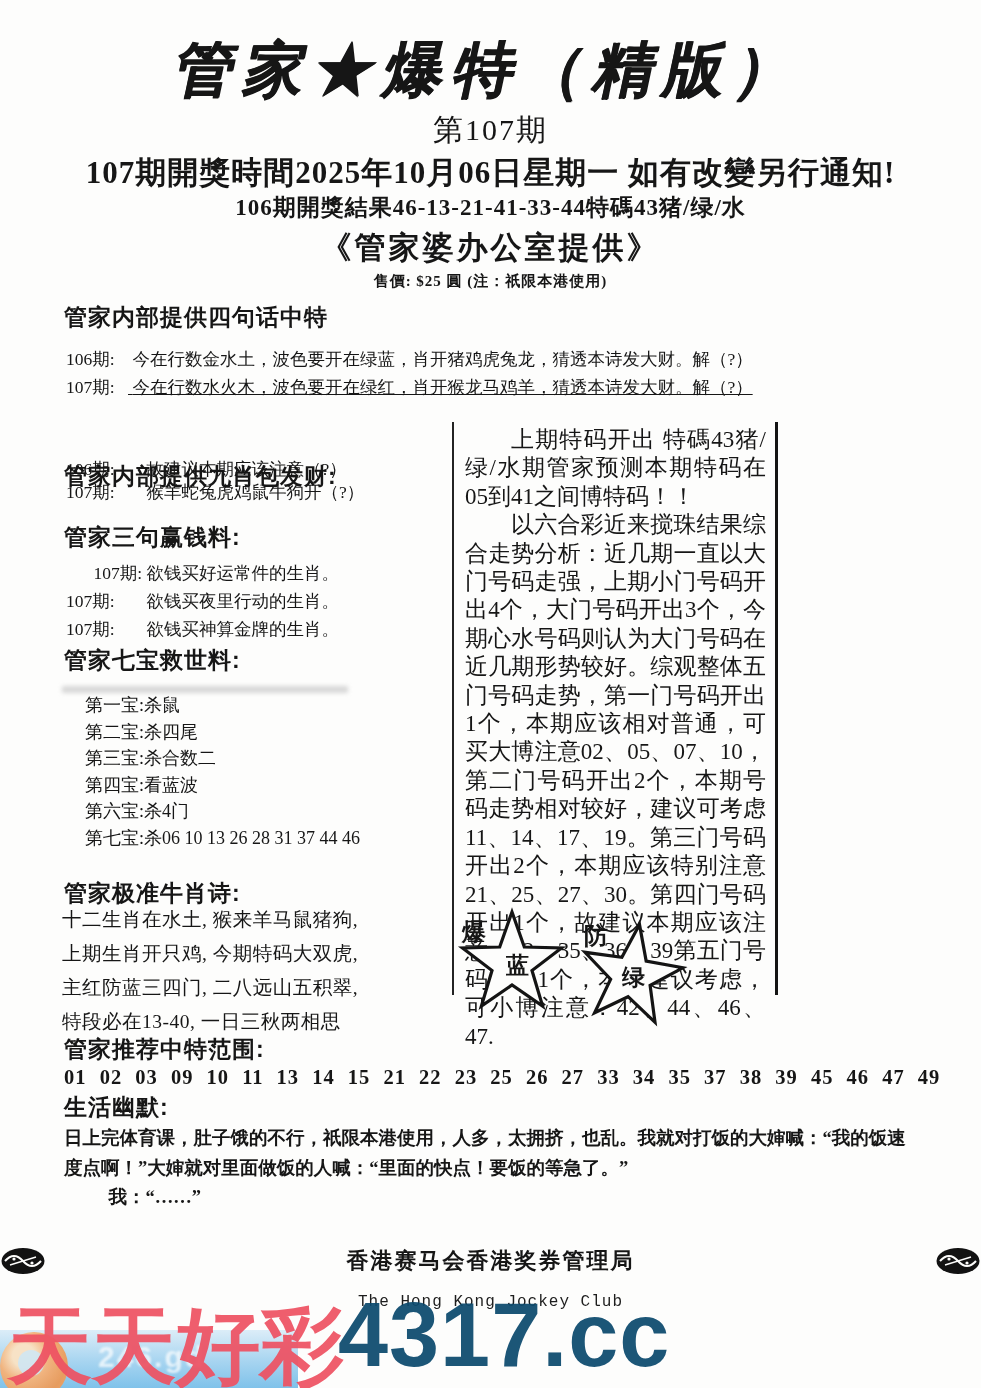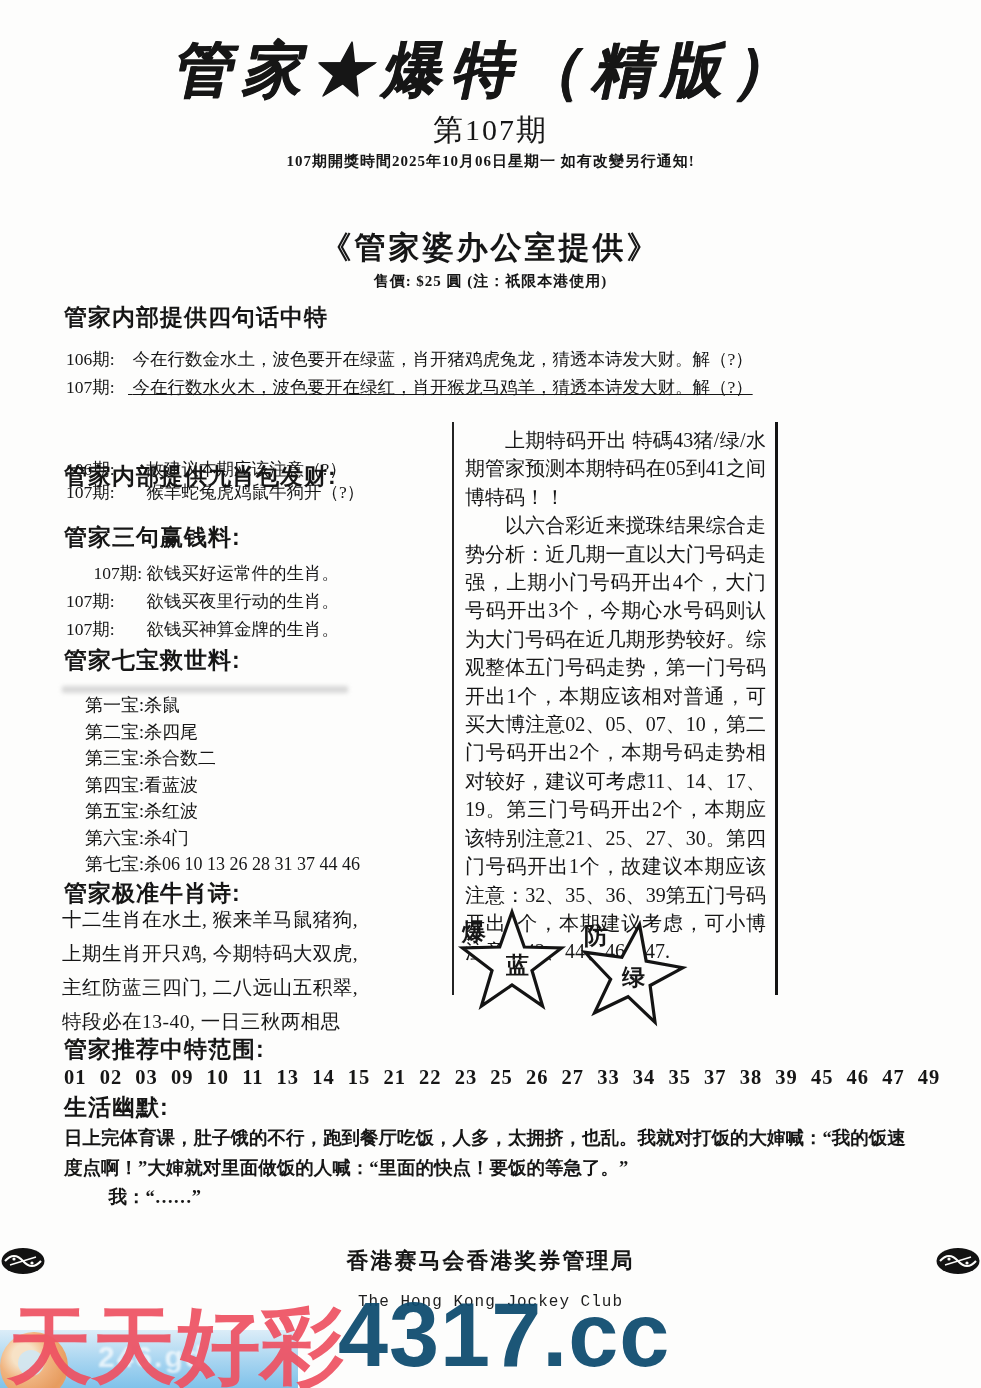--- a/index.html
+++ b/index.html
@@ -11,21 +11,21 @@
   .abs{position:absolute;}
   .center{left:0;width:100%;text-align:center;}
   .nowrap{white-space:nowrap;}
 
   .masthead{
     top:30px;font-size:60px;font-weight:900;letter-spacing:10px;
     transform:skewX(-12deg);text-shadow:1px 0 #161616,0 1px #161616;
     font-family:"Liberation Serif","DejaVu Serif",serif;
   }
   .issue{top:110px;font-size:30px;letter-spacing:2px;}
-  .notice-line{top:152px;font-size:15px;font-weight:bold;letter-spacing:1px;}
+  .notice-line{top:152px;font-size:31px;font-weight:bold;letter-spacing:1px;}
   .prev-line{top:192px;font-size:23px;font-weight:bold;letter-spacing:1px;}
   .provider{top:227px;font-size:31px;font-weight:700;letter-spacing:3px;}
   .price{top:272px;font-size:15px;font-weight:bold;letter-spacing:1px;}
 
   .sec-head{left:64px;font-size:23px;font-weight:900;letter-spacing:1px;
     font-family:"Liberation Sans","DejaVu Sans",sans-serif;}
   .row{left:66px;font-size:17.5px;white-space:nowrap;}
   .row .lbl{display:inline-block;min-width:62px;}
   .row .lbl-wide{display:inline-block;min-width:76px;}
 
@@ -34,21 +34,21 @@
 
   .treasure-list{left:66px;top:692px;font-size:18px;line-height:26.5px;white-space:nowrap;}
   .treasure-list .lbl{display:inline-block;min-width:78px;text-align:right;}
 
   .poem-line{left:62px;font-size:19.5px;letter-spacing:.5px;white-space:nowrap;}
 
   .analysis-box{
     left:452px;top:422px;width:326px;height:573px;
     border-left:2px solid #232323;border-right:3px solid #141414;
     padding:4px 9px 0 11px;box-sizing:border-box;
-    font-size:20px;line-height:28.4px;text-align:justify;
+    font-size:23px;line-height:28.4px;text-align:justify;
   }
   .analysis-box p{margin:0;text-indent:2em;}
 
   .star-label{font-size:24px;font-weight:bold;}
   .star-inner{font-size:23px;font-weight:bold;}
 
   .range-numbers{left:64px;top:1066px;font-size:20.5px;font-weight:bold;
     letter-spacing:1px;word-spacing:7px;white-space:nowrap;}
 
   .joke{left:64px;top:1124px;width:900px;font-size:18.5px;font-weight:bold;
@@ -80,20 +80,21 @@
   svg.star{position:absolute;overflow:visible;}
 </style>
 </head>
 <body>
 
 <div class="page">
 
   <div class="abs center masthead nowrap">管家★爆特（精版）</div>
   <div class="abs center issue">第107期</div>
   <div class="abs center notice-line nowrap">107期開獎時間2025年10月06日星期一 如有改變另行通知!</div>
+  <div class="abs center prev-line nowrap">106期開獎結果46-13-21-41-33-44特碼43猪/绿/水</div>
   <div class="abs center provider">《管家婆办公室提供》</div>
   <div class="abs center price">售價: $25 圓 (注：祇限本港使用)</div>
 
   <div class="abs sec-head" style="top:302px;">管家内部提供四句话中特</div>
   <div class="abs row" style="top:347px;">
     <span class="lbl">106期:</span>
     <span>今在行数金水土，波色要开在绿蓝，肖开猪鸡虎兔龙，猜透本诗发大财。解（?）</span>
   </div>
   <div class="abs row" style="top:375px;text-decoration:underline;">
     <span class="lbl">107期:</span>
@@ -124,21 +125,20 @@
     <span>欲钱买神算金牌的生肖。</span>
   </div>
 
   <div class="abs sec-head" style="top:645px;">管家七宝救世料:</div>
   <div class="abs smudge"></div>
   <div class="abs treasure-list">
     <div><span class="lbl">第一宝:</span><span>杀鼠</span></div>
     <div><span class="lbl">第二宝:</span><span>杀四尾</span></div>
     <div><span class="lbl">第三宝:</span><span>杀合数二</span></div>
     <div><span class="lbl">第四宝:</span><span>看蓝波</span></div>
-    <div><span class="lbl">第五宝:</span><span>杀红波</span></div>
     <div><span class="lbl">第六宝:</span><span>杀4门</span></div>
     <div><span class="lbl">第七宝:</span><span>杀06 10 13 26 28 31 37 44 46</span></div>
   </div>
 
   <div class="abs sec-head" style="top:878px;">管家极准牛肖诗:</div>
   <div class="abs poem-line" style="top:906px;">十二生肖在水土, 猴来羊马鼠猪狗,</div>
   <div class="abs poem-line" style="top:940px;">上期生肖开只鸡, 今期特码大双虎,</div>
   <div class="abs poem-line" style="top:974px;">主红防蓝三四门, 二八远山五积翠,</div>
   <div class="abs poem-line" style="top:1008px;">特段必在13-40, 一日三秋两相思</div>
 
@@ -157,21 +157,21 @@
   <svg class="star" style="left:572px;top:916px;" width="120" height="112" viewBox="0 0 110 112">
     <polygon points="55,8 67.3,43 104.5,43.9 75,66.5 85.6,102.1 55,81 24.4,102.1 35,66.5 5.5,43.9 42.7,43" fill="#fdfdfc" stroke="#141414" stroke-width="3.2" stroke-linejoin="miter" transform="rotate(9 55 56)"></polygon>
   </svg>
   <div class="abs star-inner" style="left:622px;top:962px;">绿</div>
 
   <div class="abs sec-head" style="top:1034px;">管家推荐中特范围:</div>
   <div class="abs range-numbers">01 02 03 09 10 11 13 14 15 21 22 23 25 26 27 33 34 35 37 38 39 45 46 47 49</div>
 
   <div class="abs sec-head" style="top:1092px;">生活幽默:</div>
   <div class="abs joke">
-    <div class="nowrap">日上完体育课，肚子饿的不行，跑到餐厅吃饭，人多，太拥挤，也乱。我就对打饭的大婶喊：“我的饭速</div>
+    <div class="nowrap">日上完体育课，肚子饿的不行，祇限本港使用，人多，太拥挤，也乱。我就对打饭的大婶喊：“我的饭速</div>
     <div class="nowrap">度点啊！”大婶就对里面做饭的人喊：“里面的快点！要饭的等急了。”</div>
     <div class="l3">我：“……”</div>
   </div>
 
   <div class="abs footer-row">
     <svg width="46" height="30" viewBox="0 0 46 30">
       <ellipse cx="23" cy="15" rx="21.5" ry="13" fill="#121212"></ellipse>
       <path d="M5 15 Q14 5 23 15 Q32 25 41 15" stroke="#fdfdfc" stroke-width="2" fill="none"></path>
       <path d="M10 19 L36 11" stroke="#fdfdfc" stroke-width="1.4" fill="none"></path>
       <circle cx="14" cy="13" r="1.6" fill="#fdfdfc"></circle>

